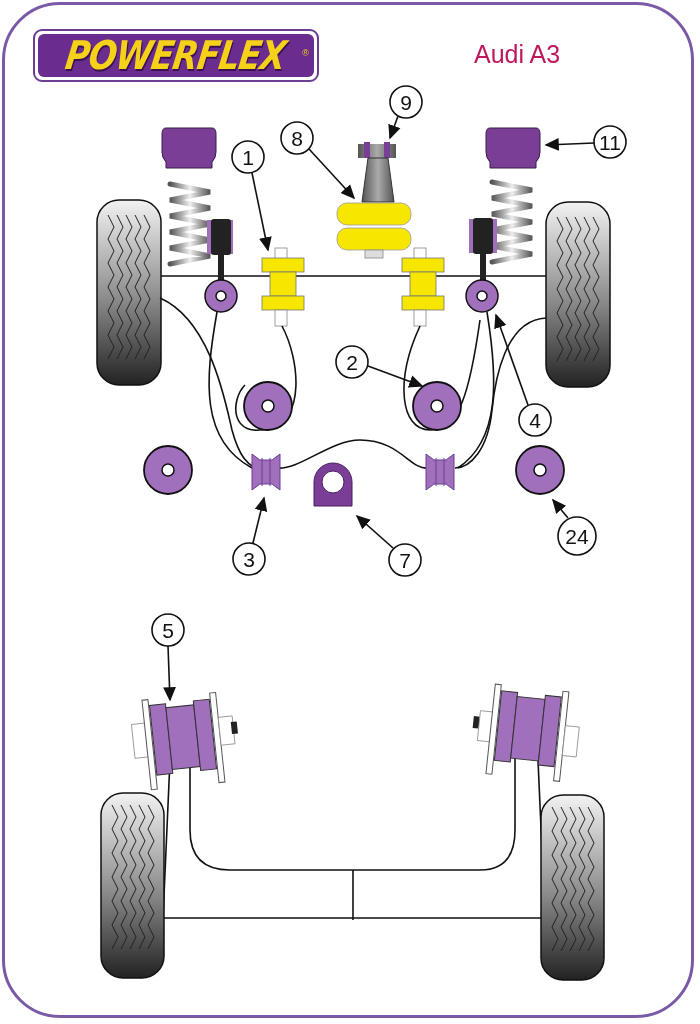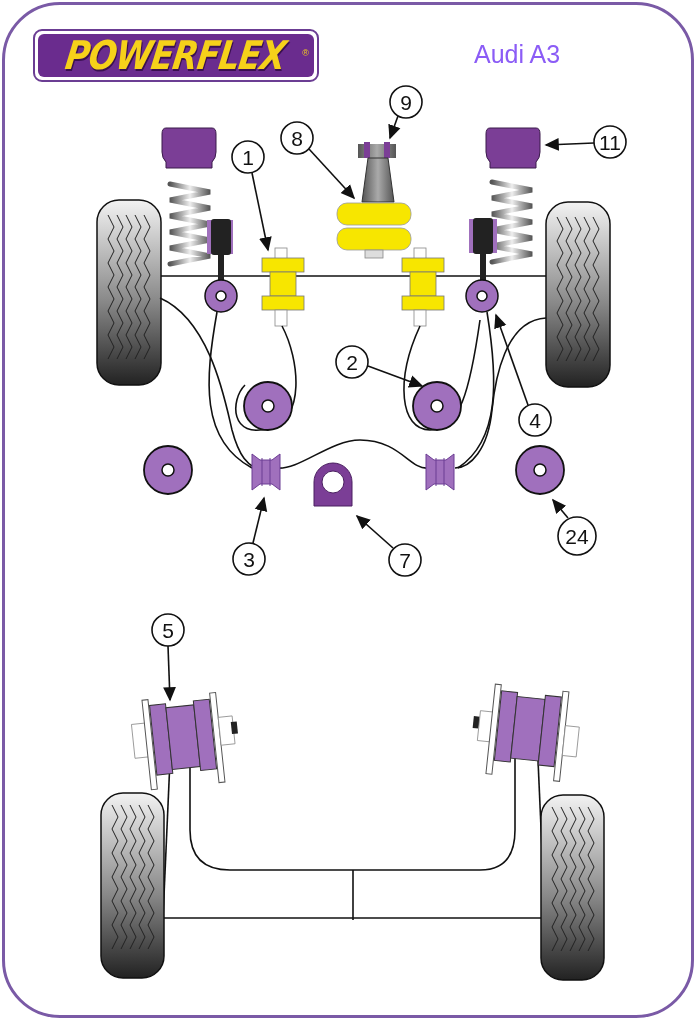--- a/index.html
+++ b/index.html
@@ -2,21 +2,21 @@
 <html><head>
 <meta charset="utf-8">
 <style>
   html, body { margin: 0; padding: 0; background: #ffffff; }
   body { width: 700px; height: 1024px; position: relative; overflow: hidden; font-family: "Liberation Sans", sans-serif; }
   .frame { position: absolute; left: 2px; top: 2px; width: 692px; height: 1016px; border: 3px solid #7a5aa6; border-radius: 58px; box-sizing: border-box; }
   .logo { position: absolute; left: 33px; top: 29px; width: 286px; height: 53px; border: 2px solid #6b3d93; border-radius: 9px; box-sizing: border-box; background: #fff; padding: 3px; }
   .logo-inner { width: 100%; height: 100%; background: #6a2c8e; border-radius: 6px; display: flex; align-items: center; justify-content: center; position: relative; }
   .logo-text { font-family: "DejaVu Sans", sans-serif; font-weight: bold; font-style: italic; font-size: 33px; color: #f6d11a; letter-spacing: -1px; text-shadow: 1px 1px 0 #3a1050; transform: skewX(-8deg) scaleY(1.2); }
   .logo-reg { position: absolute; right: 5px; top: 14px; font-size: 9px; color: #f6d11a; }
-  .title { position: absolute; left: 474px; top: 40px; font-size: 25px; color: #8b5cf6; }
+  .title { position: absolute; left: 474px; top: 40px; font-size: 25px; color: #be185d; }
   svg.diagram { position: absolute; left: 0; top: 0; }
   .callout-text { font-family: "Liberation Sans", sans-serif; font-size: 21px; fill: #111; }
 </style>
 </head>
 <body>
 
 <div class="frame"></div>
 
 <div class="logo">
   <div class="logo-inner">

